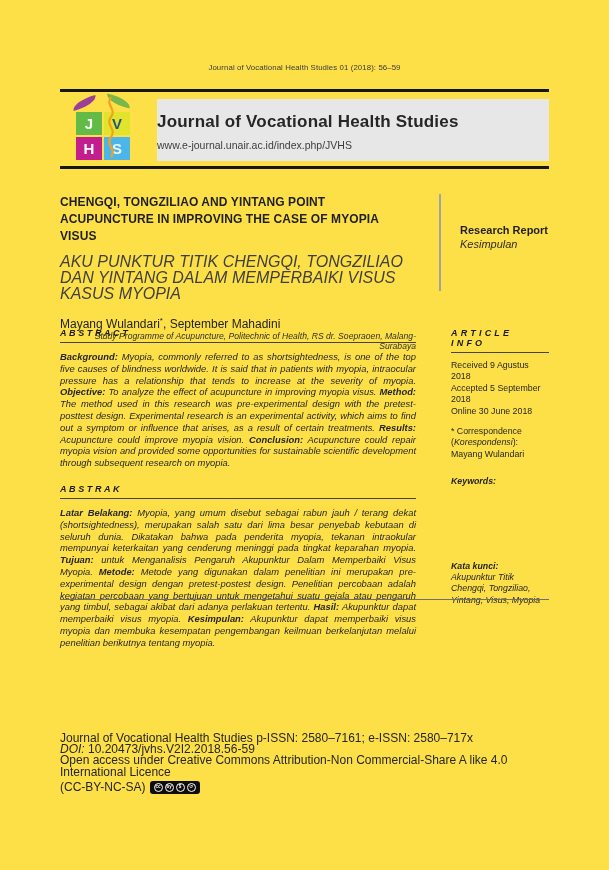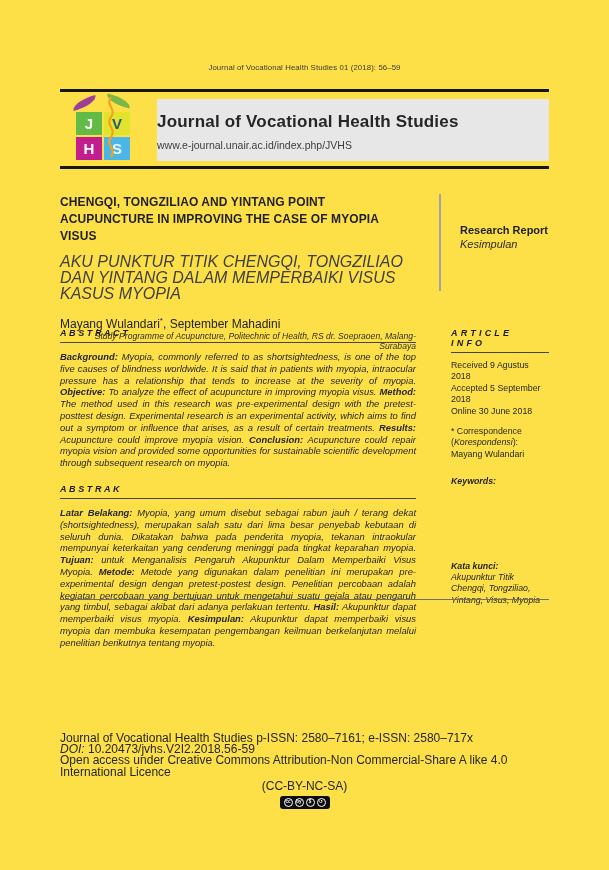--- a/index.html
+++ b/index.html
@@ -59,21 +59,21 @@
   .emailblk{margin-top:9px;}
   .kwblk{margin-top:16px;}
   .katablk{margin-top:73px;}
   .kw-label{font-weight:700;font-style:italic;font-size:8.8px;line-height:11.4px;color:#1f1f1f;}
   .kw-val{font-style:italic;}
   .full-rule{position:absolute;top:599px;left:60px;right:60px;height:1px;background:#6f6f6f;}
 
   
   .footer{position:absolute;top:733px;left:60px;right:60px;}
   .f-line{font-size:12px;line-height:11.2px;color:#262626;}
-  .cc-row{margin-top:3px;display:flex;align-items:center;gap:4px;flex-direction:column;}
+  .cc-row{margin-top:3px;display:flex;align-items:center;gap:4px;}
   .cc-badge{display:inline-flex;align-items:center;gap:2px;background:#0d0d0d;border-radius:3px;padding:2px 4px;}
   .cc-circle{width:9px;height:9px;border:1px solid #fff;border-radius:50%;color:#fff;font-size:4.5px;font-weight:700;
     display:flex;align-items:center;justify-content:center;box-sizing:border-box;line-height:1;}
 </style>
 </head>
 <body>
 
 <div class="page">
 
   <div class="running-head">Journal of Vocational Health Studies 01 (2018): 56–59</div>

